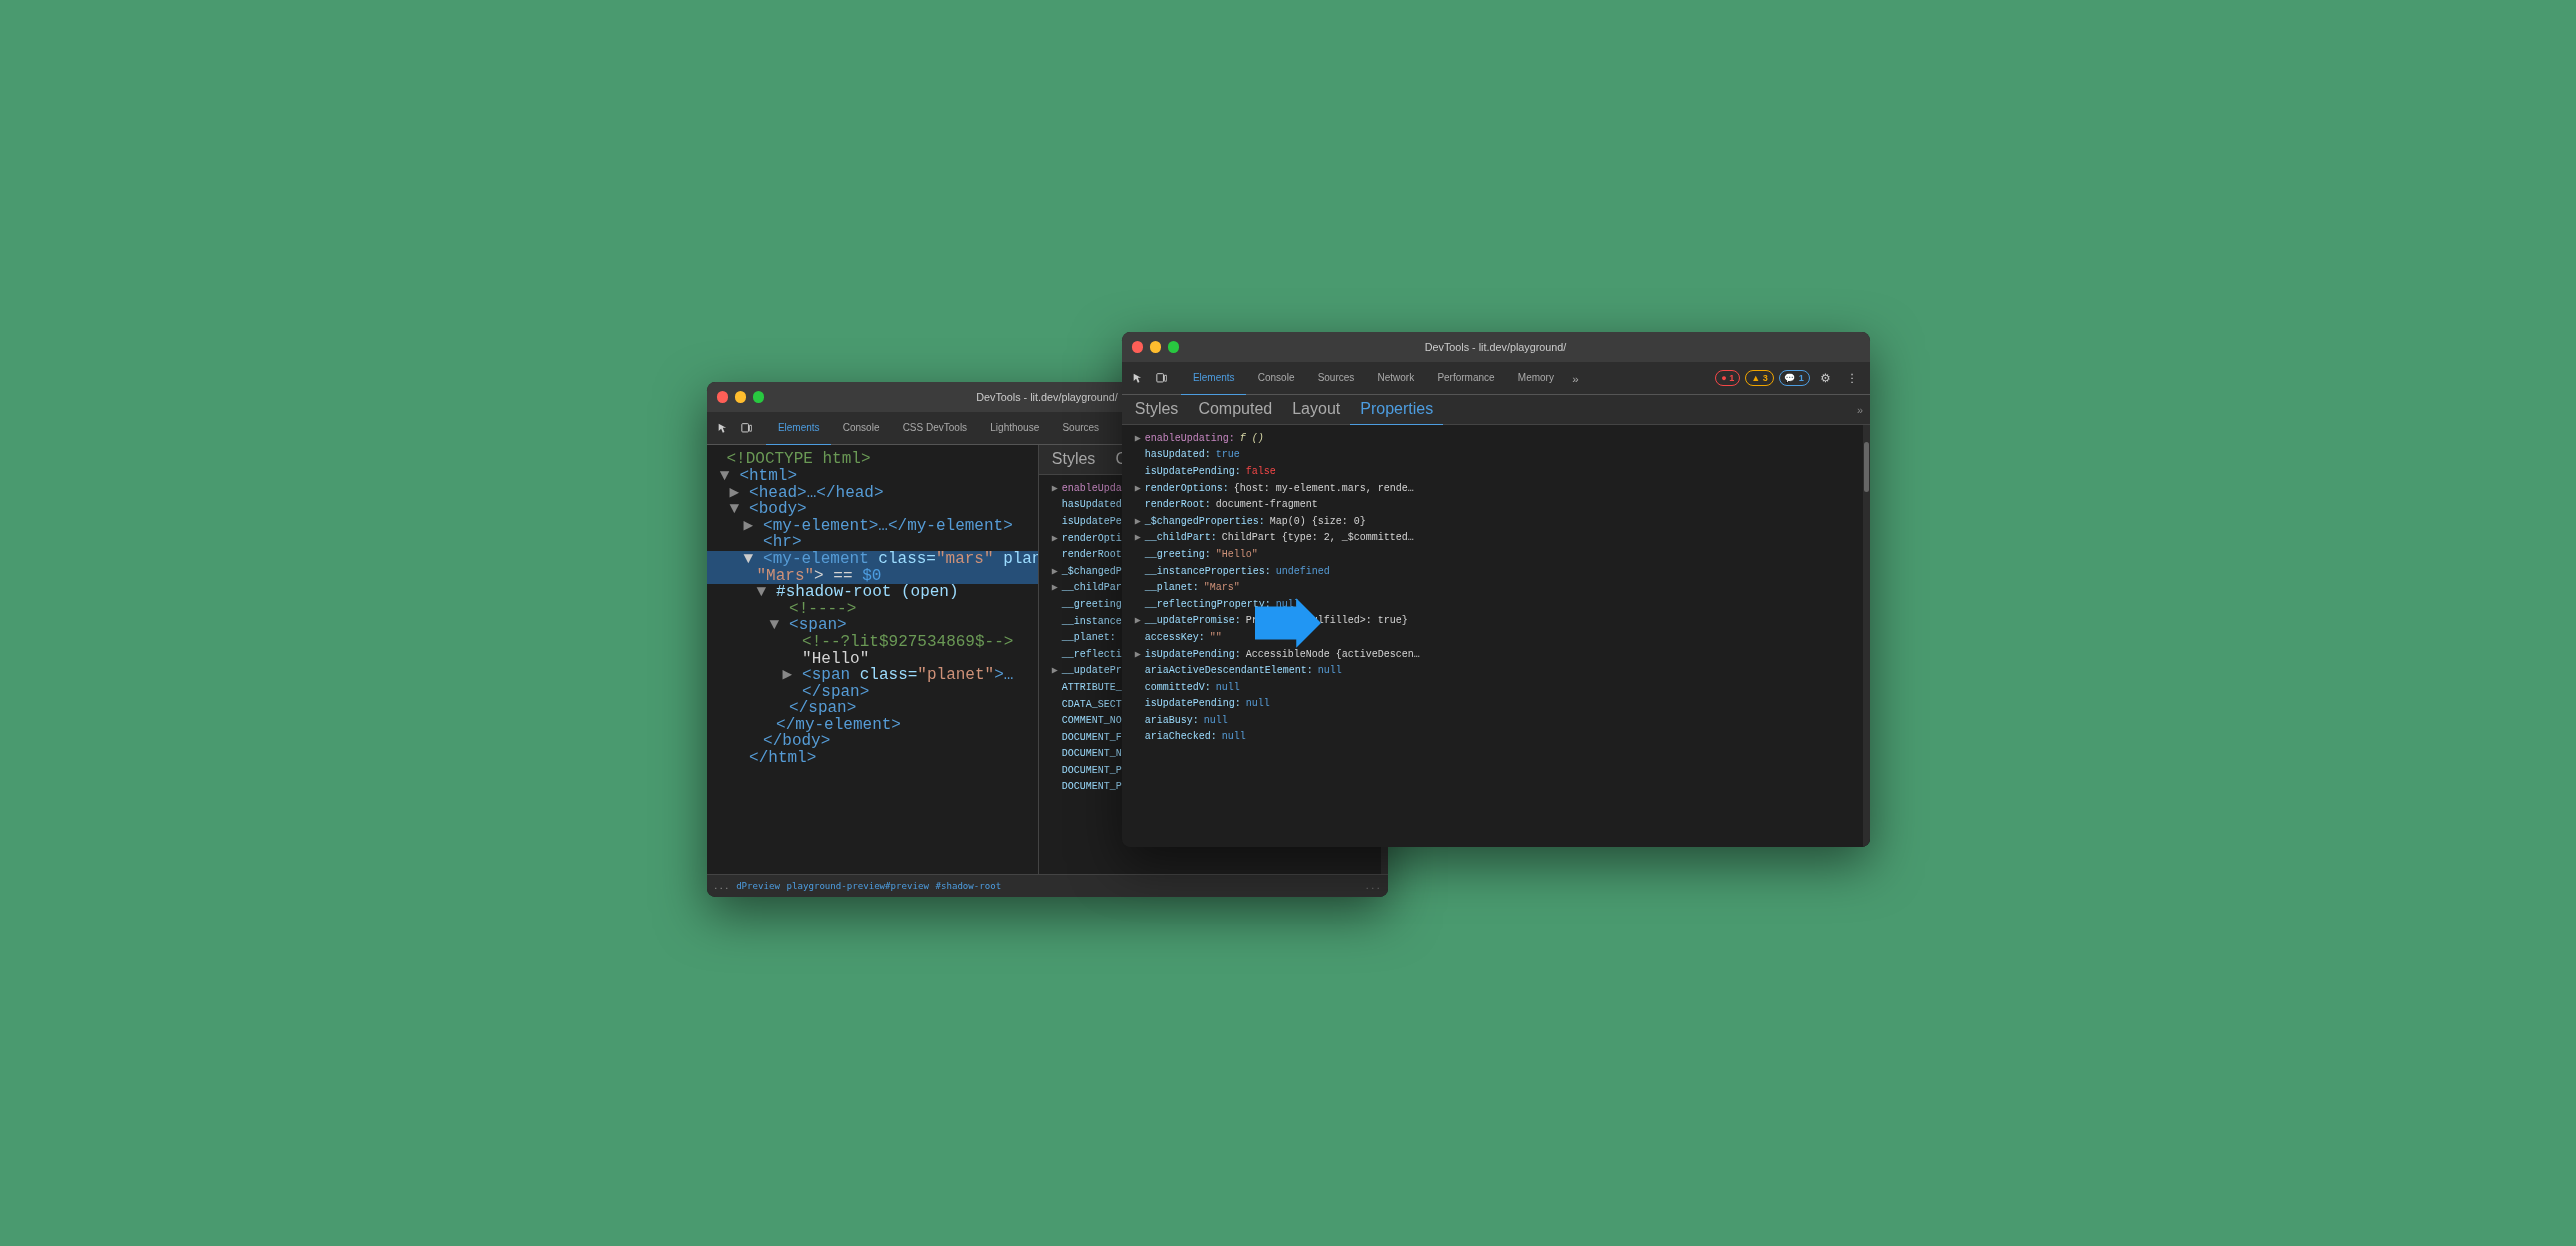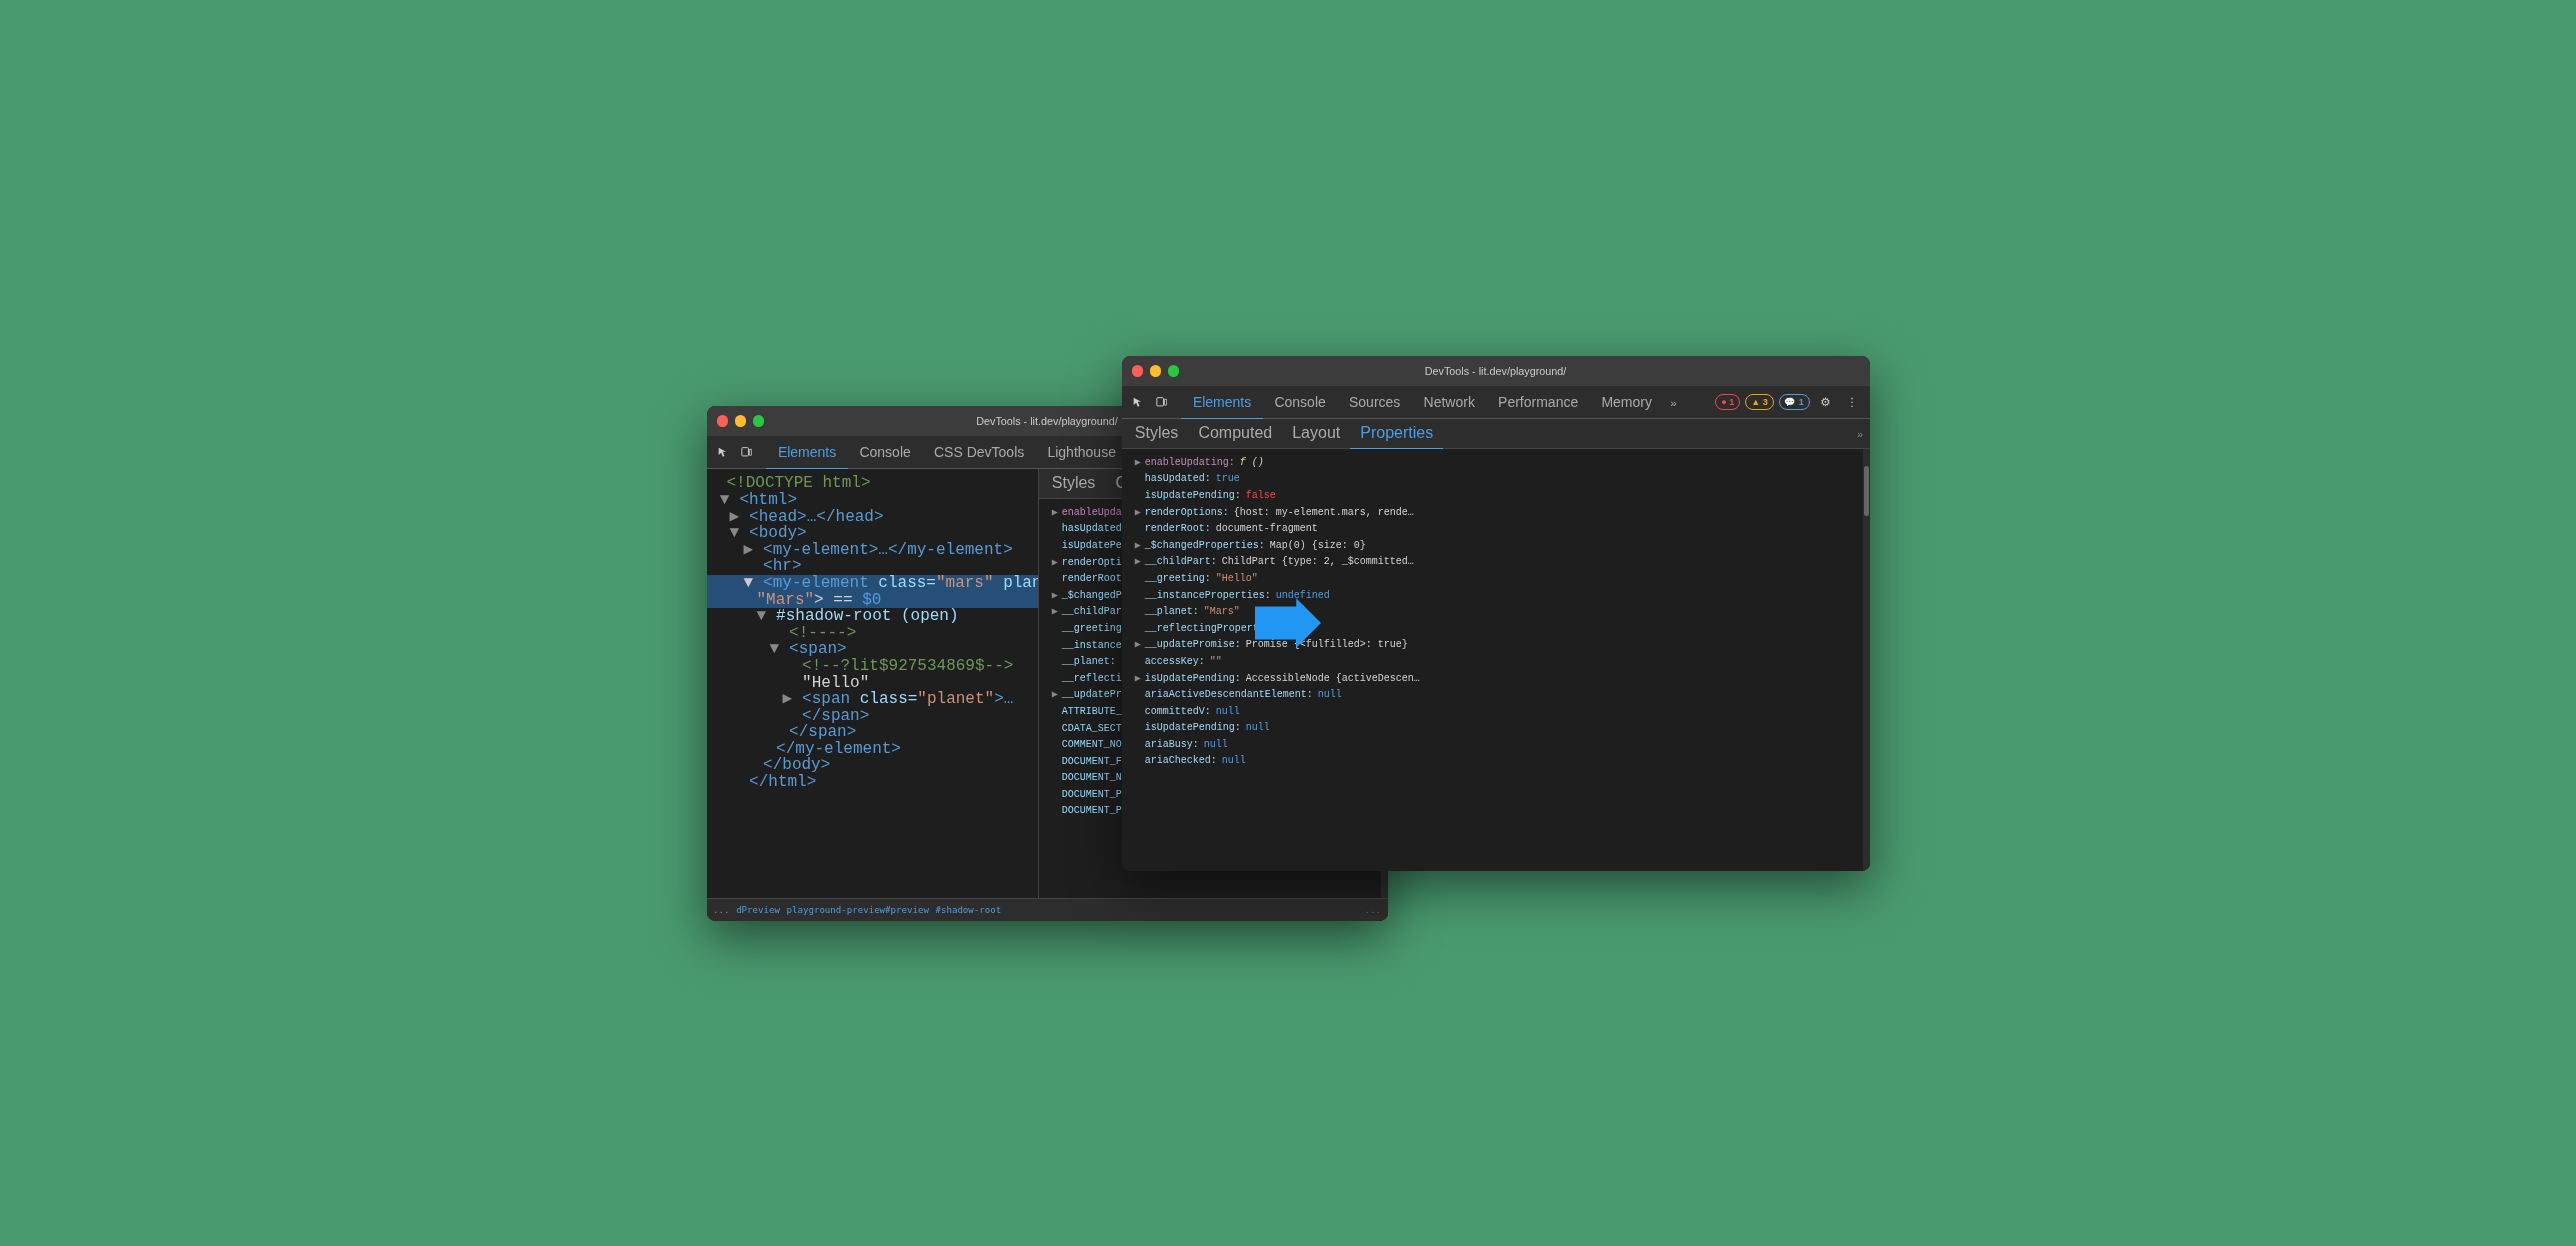--- a/index.html
+++ b/index.html
@@ -23,21 +23,20 @@
     }
 
     
     .devtools-window {
       background: #1e1e1e;
       border-radius: 8.3px;
       box-shadow: 0 16.6px 50px rgba(0,0,0,0.5);
       overflow: hidden;
       display: flex;
       flex-direction: column;
-      margin-top: 24px;
     }
 
     .window-back {
       width: 681px;
       height: 515px;
       position: absolute;
       top: 50px;
       left: 0;
       z-index: 1;
     }
@@ -122,21 +121,21 @@
       align-items: center;
       gap: 0;
       flex: 1;
     }
 
     .tab {
       padding: 0 11.6px;
       height: 33px;
       display: flex;
       align-items: center;
-      font-size: 14px;
+      font-size: 10px;
       color: #aaa;
       cursor: pointer;
       white-space: nowrap;
       border-bottom: 1.7px solid transparent;
     }
 
     .tab.active {
       color: #4d9de0;
       border-bottom: 1.7px solid #4d9de0;
     }

